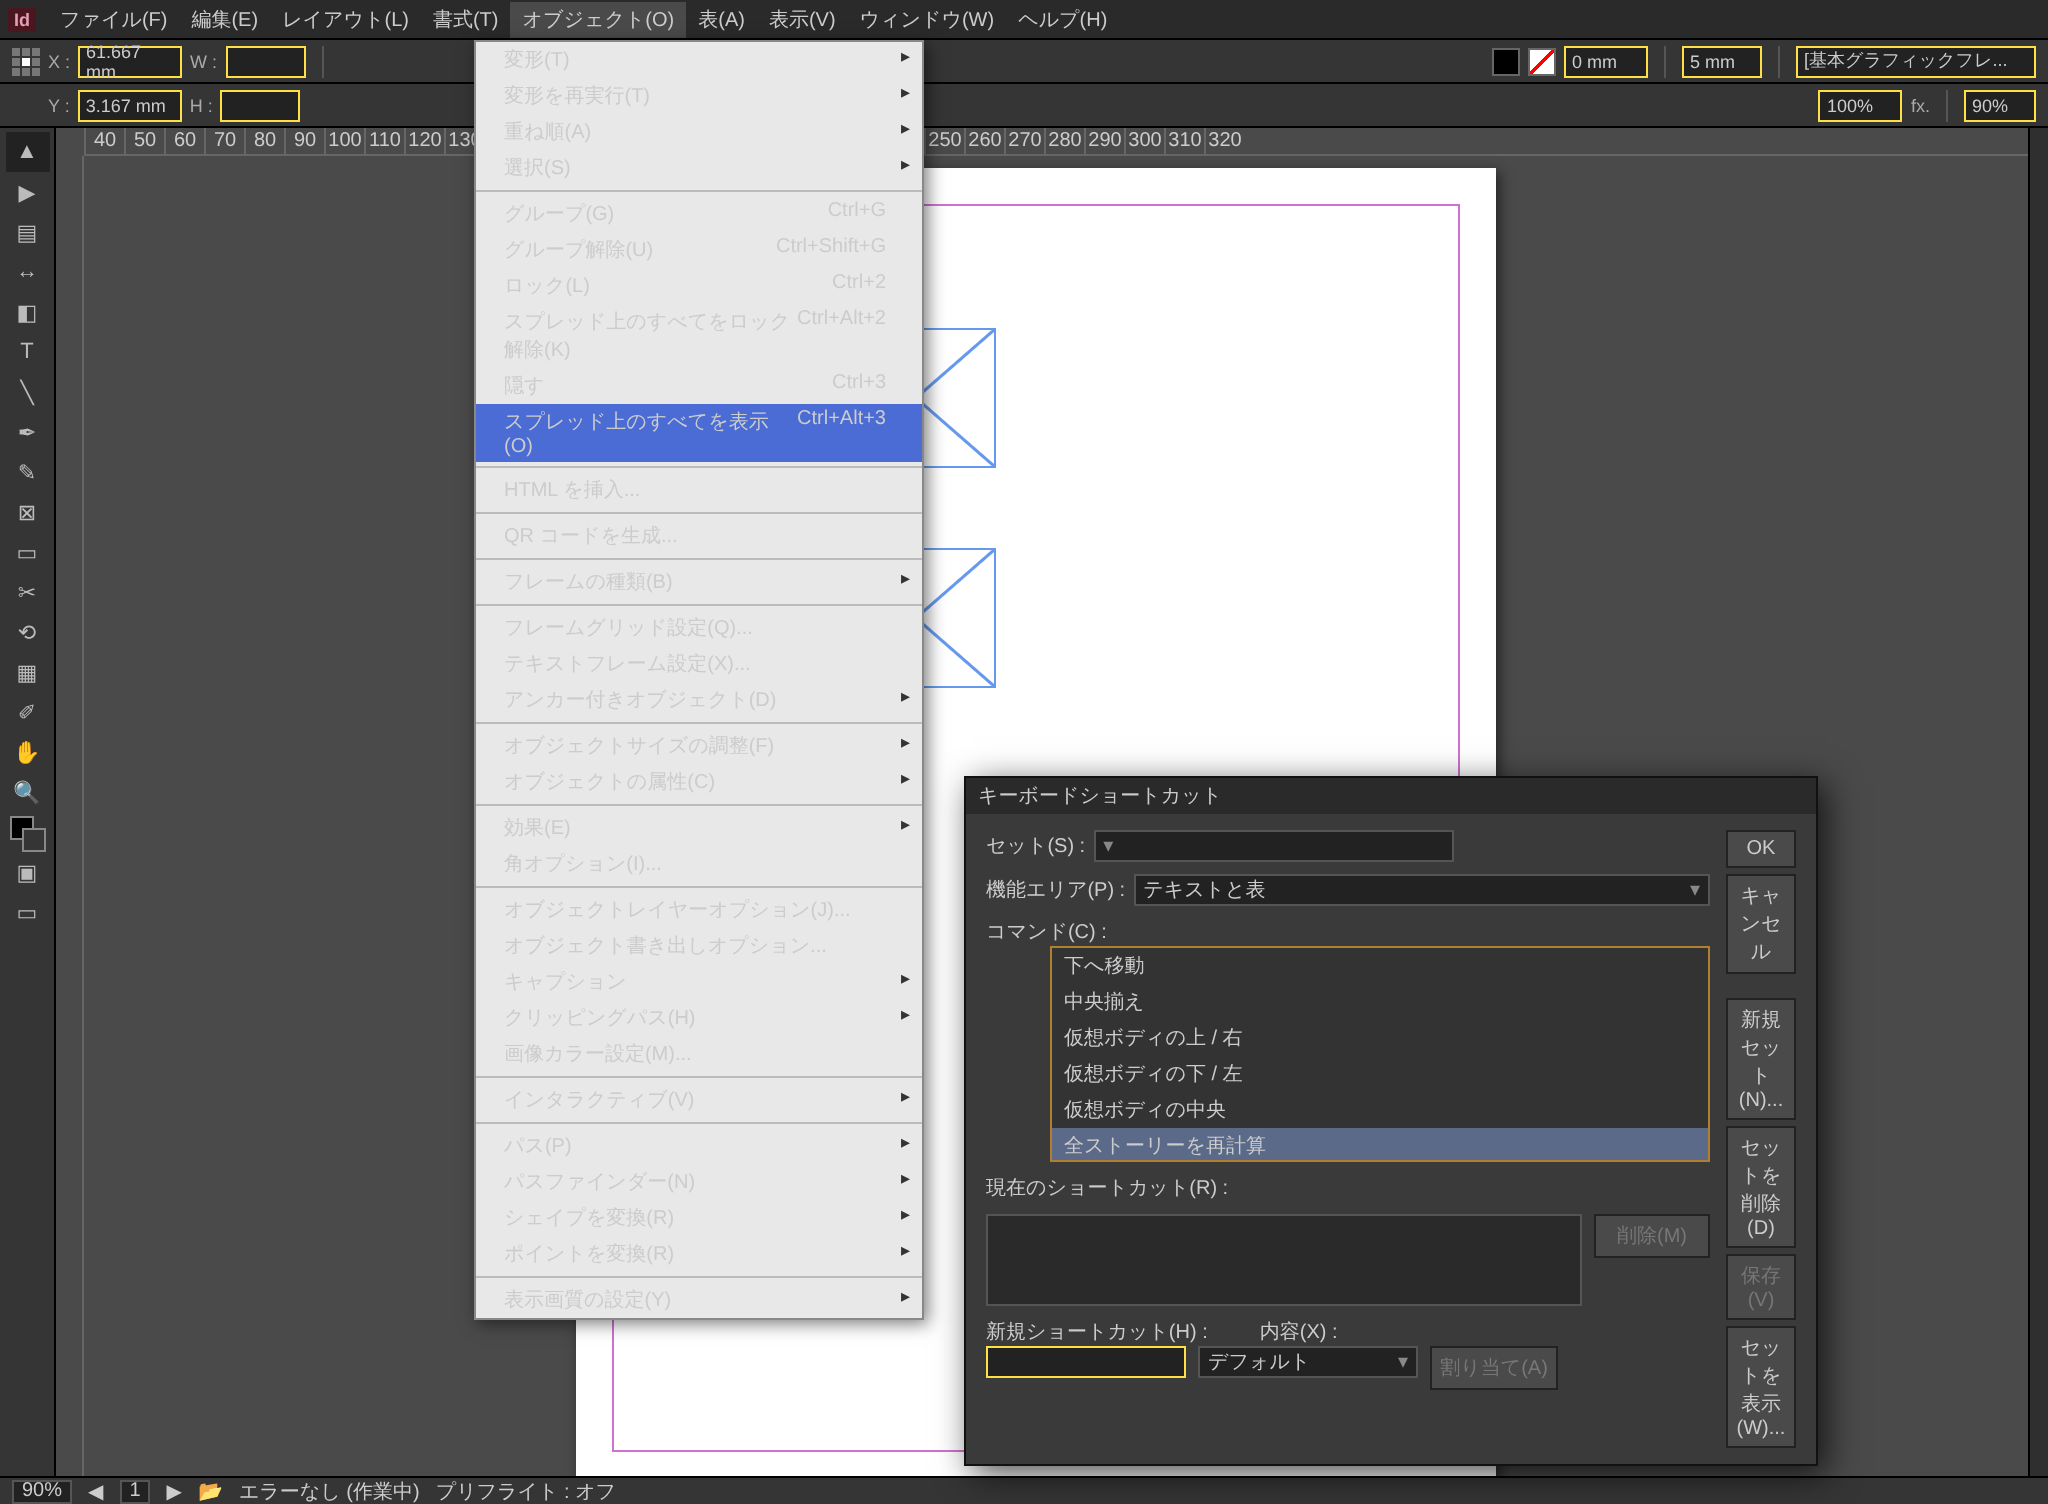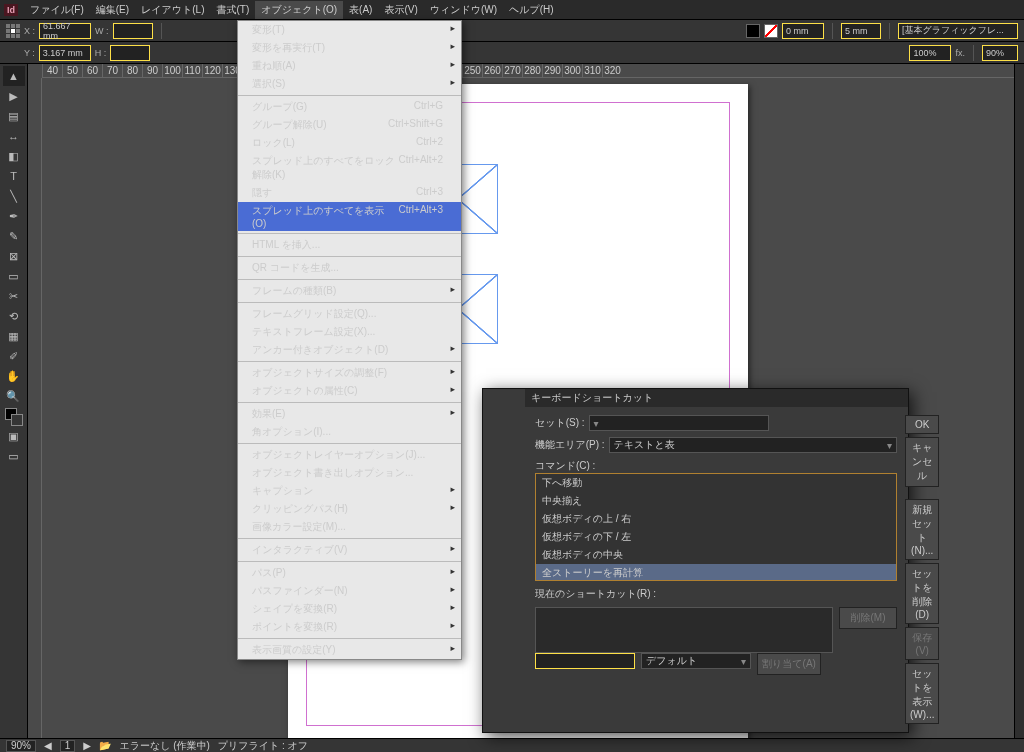--- a/index.html
+++ b/index.html
@@ -31,32 +31,32 @@
 .frame{position:absolute;border:1px solid #6699ee;}
 .frame::before,.frame::after{content:"";position:absolute;background:transparent;}
 .frame .d1{position:absolute;top:0;left:0;right:0;bottom:0;background:linear-gradient(to bottom right,transparent 49%,#6699ee 49.5%,#6699ee 50.5%,transparent 51%),linear-gradient(to bottom left,transparent 49%,#6699ee 49.5%,#6699ee 50.5%,transparent 51%);}
 .panels{width:10px;background:#2f2f2f;border-left:1px solid #000;}
 .dropdown{position:absolute;top:20px;left:237px;width:225px;background:#e8e8e8;border:1px solid #888;box-shadow:2px 2px 8px rgba(0,0,0,.5);z-index:50;}
 .dd-item{display:flex;justify-content:space-between;padding:2px 18px 2px 14px;color:#222;font-size:11px;position:relative;}
 .dd-item.hl{background:#4a6cd4;color:#fff;}
 .dd-item.dis{color:#999;}
 .dd-sep{height:1px;background:#bbb;margin:2px 0;}
 .dd-sub::after{content:"▸";position:absolute;right:6px;color:#333;font-size:9px;}
-.dialog{position:absolute;top:388px;left:482px;width:427px;background:#3a3a3a;border:1px solid #111;box-shadow:4px 4px 16px rgba(0,0,0,.7);z-index:60;padding-left:42px;}
+.dialog{position:absolute;top:388px;left:482px;width:427px;background:#3a3a3a;border:1px solid #111;box-shadow:4px 4px 16px rgba(0,0,0,.7);z-index:60;}
 .dlg-title{background:#2a2a2a;padding:2px 6px;font-size:10px;}
 .dlg-body{padding:8px 10px;display:flex;gap:8px;}
 .dlg-main{flex:1;}
 .dlg-side{width:78px;display:flex;flex-direction:column;gap:3px;}
 .dlg-btn{background:#4a4a4a;border:1px solid #222;padding:3px 4px;text-align:center;font-size:10px;}
 .dlg-btn.dis{color:#777;}
 .dlg-row{display:flex;align-items:center;gap:4px;margin-bottom:6px;}
 .dlg-row label{font-size:10px;color:#ccc;}
 .dlg-sel{background:#222;border:1px solid #555;height:16px;flex:1;padding:0 4px;font-size:10px;color:#ccc;display:flex;align-items:center;justify-content:space-between;}
 .dlg-sel::after{content:"▾";color:#888;}
-.cmd-list{border:1px solid #b08030;background:#333;height:108px;overflow:hidden;}
+.cmd-list{border:1px solid #b08030;background:#333;height:108px;overflow:hidden;margin-left:32px;}
 .cmd-item{padding:2px 6px;font-size:10px;color:#ccc;border-bottom:0;}
 .cmd-item.sel{background:#5a6a88;}
 .dlg-textarea{background:#2a2a2a;border:1px solid #555;height:46px;width:298px;}
 .dlg-foot{display:flex;gap:6px;align-items:center;margin-top:6px;}
 .statusbar{position:absolute;bottom:0;left:0;right:0;height:14px;background:#353535;border-top:1px solid #000;display:flex;align-items:center;padding:0 6px;gap:8px;font-size:9px;color:#aaa;}
 .sb-sel{background:#222;border:1px solid #555;padding:0 4px;height:12px;display:flex;align-items:center;}
 </style>
 </head>
 <body>
 
@@ -327,20 +327,24 @@
           <div class="cmd-item">仮想ボディの中央</div>
           <div class="cmd-item sel">全ストーリーを再計算</div>
         </div>
       <div class="dlg-row" style="margin-top:6px;justify-content:space-between">
         <label>現在のショートカット(R) :</label>
       </div>
       <div style="display:flex;gap:6px;align-items:start">
         <div class="dlg-textarea"></div>
         <div class="dlg-btn dis" style="width:58px">削除(M)</div>
       </div>
+      <div class="dlg-foot">
+        <label>新規ショートカット(H) :</label>
+        <label style="margin-left:20px">内容(X) :</label>
+      </div>
       <div style="display:flex;gap:6px">
         <div class="ctl-field" style="width:100px;height:16px"></div>
         <div class="dlg-sel" style="flex:0 0 110px">
             <span>デフォルト</span>
           </div>
         <div class="dlg-btn dis" style="width:64px">割り当て(A)</div>
       </div>
     </div>
     <div class="dlg-side">
       <div class="dlg-btn">OK</div>

